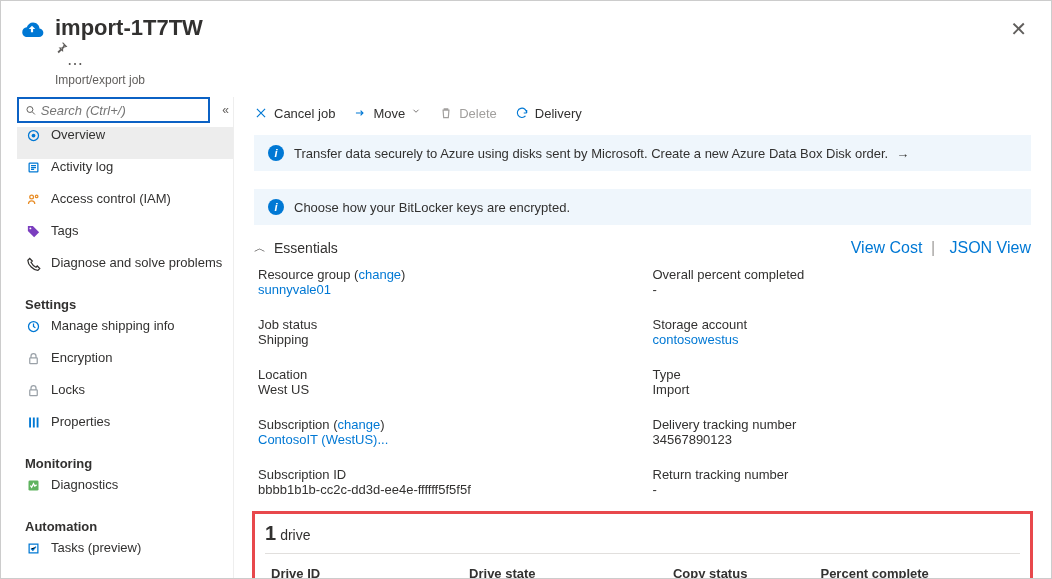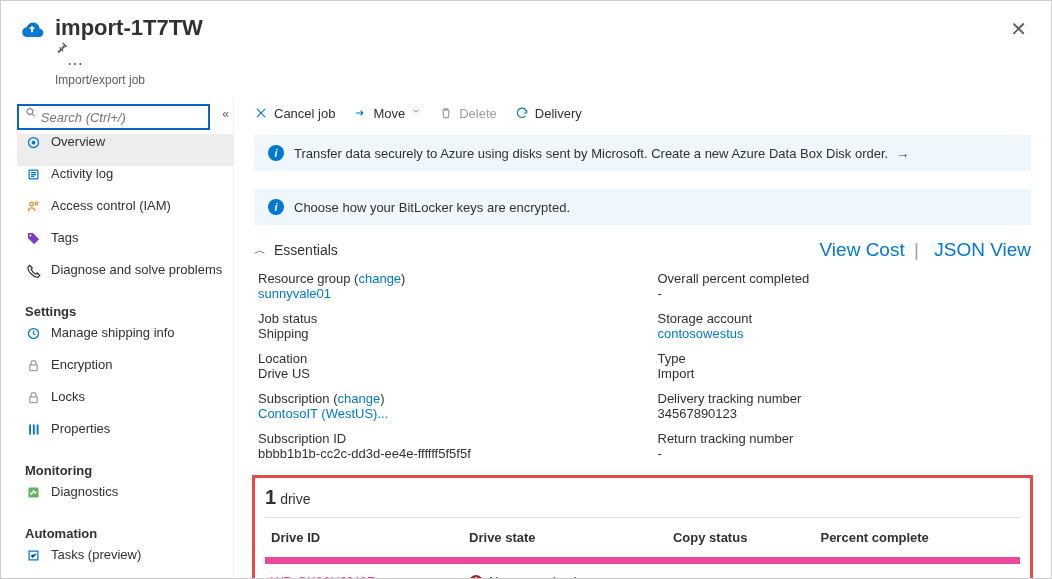--- a/index.html
+++ b/index.html
@@ -8,44 +8,44 @@
 .header .icon-wrap { margin-right: 10px; padding-top: 2px; }
 .header .title-block { flex: 1; }
 .header h1 { font-size: 22px; font-weight: 600; display: inline-block; }
 .header .subtitle { font-size: 12px; color: #605e5c; margin-top: 0; }
 .header .pin { margin-left: 14px; color: #605e5c; font-size: 14px; cursor: pointer; }
 .header .more { margin-left: 12px; color: #605e5c; font-size: 16px; cursor: pointer; letter-spacing: 2px; }
 .header .close { font-size: 20px; color: #605e5c; cursor: pointer; padding: 2px 6px; }
 .body { display: flex; height: calc(100% - 62px); }
 .sidebar { width: 232px; display: flex; flex-direction: column; padding-left: 16px; }
 .search-row { display: flex; align-items: center; margin-bottom: 4px; }
-.search-box { flex: 1; border: 2px solid #0b61c4; height: 26px; display: flex; padding: 0 6px; margin-top: 7px; }
+.search-box { flex: 1; border: 2px solid #0b61c4; height: 26px; display: flex; align-items: center; padding: 0 6px; }
 .search-box input { border: none; outline: none; font-size: 13px; width: 100%; font-style: italic; color: #605e5c; }
 .collapse-btn { margin-left: 8px; font-size: 12px; color: #605e5c; cursor: pointer; padding: 4px; }
 .nav { overflow-y: auto; position: relative; }
 .nav::-webkit-scrollbar { width: 8px; }
 .nav::-webkit-scrollbar-thumb { background: #c8c6c4; }
 .nav-item { display: flex; align-items: flex-start; height: 32px; padding: 0 8px; cursor: pointer; font-size: 13px; }
 .nav-item.selected { background: #ededed; }
 .nav-item .icn { width: 16px; height: 16px; margin-right: 10px; display: inline-flex; align-items: center; justify-content: center; font-size: 14px; }
 .nav-group { font-size: 13px; font-weight: 600; color: #323130; padding: 10px 8px 6px 8px; }
 .main { flex: 1; overflow-y: auto; padding: 0 0 10px 0; border-left: 1px solid #eee; position: relative; }
 .toolbar { display: flex; align-items: center; gap: 18px; padding: 6px 20px; height: 32px; }
 .toolbar .tbtn { display: flex; gap: 6px; color: #323130; cursor: pointer; font-size: 13px; }
 .toolbar .tbtn.disabled { color: #a19f9d; cursor: default; }
 .banner { margin: 6px 20px; background: #eff6fc; display: flex; align-items: center; padding: 10px 14px; font-size: 13px; }
 .banner .info-i { width: 16px; height: 16px; border-radius: 50%; background: #0078d4; color: #fff; font-size: 11px; display: inline-flex; align-items: center; justify-content: center; margin-right: 10px; font-style: italic; font-weight: bold; }
 .banner .arrow { margin-left: 8px; color: #323130; }
 .essentials-header { display: flex; align-items: center; padding: 8px 20px 4px 20px; }
 .essentials-header .chev { margin-right: 8px; font-size: 12px; cursor: pointer; }
 .essentials-header .title { font-weight: 400; font-size: 14px; }
-.essentials-header .links { margin-left: auto; font-size: 19px; }
+.essentials-header .links { margin-left: auto; font-size: 16px; }
 .essentials-header .links a { color: #0078d4; text-decoration: none; margin-left: 6px; cursor: pointer; }
 .essentials-header .sep { color: #a19f9d; margin: 0 4px; }
-.essentials-grid { display: grid; grid-template-columns: 1fr 1fr; column-gap: 30px; row-gap: 10px; padding: 6px 24px 10px 24px; font-size: 13px; }
+.essentials-grid { display: grid; grid-template-columns: 1fr 1fr; column-gap: 30px; row-gap: 10px; padding: 6px 24px 10px 24px; font-size: 13px; gap: 20px; }
 .ess-item .label { color: #323130; }
 .ess-item .value { color: #323130; }
 .ess-item .value.link { color: #0078d4; cursor: pointer; }
 .ess-item .chg { color: #0078d4; cursor: pointer; }
 .drive-section { margin: 4px 18px 0 18px; border: 3px solid #e8484c; padding: 4px 10px 10px 10px; }
 .drive-title { font-size: 14px; padding: 4px 0 8px 0; }
 .drive-title .num { font-size: 20px; font-weight: 600; margin-right: 4px; }
 .drive-table { width: 100%; border-collapse: collapse; font-size: 13px; }
 .drive-table th { text-align: left; font-weight: 600; padding: 12px 6px; border-top: 1px solid #e1dfdd; border-bottom: 7px solid #ec4899; }
 .drive-table td { padding: 10px 6px; }
@@ -260,21 +260,21 @@
         <div class="ess-item">
           <div class="label">Job status</div>
           <div class="value">Shipping</div>
         </div>
         <div class="ess-item">
           <div class="label">Storage account</div>
           <div class="value link">contosowestus</div>
         </div>
         <div class="ess-item">
           <div class="label">Location</div>
-          <div class="value">Drive US</div>
+          <div class="value">West US</div>
         </div>
         <div class="ess-item">
           <div class="label">Type</div>
           <div class="value">Import</div>
         </div>
         <div class="ess-item">
           <div class="label">Subscription (<span class="chg">change</span>)</div>
           <div class="value link">ContosoIT (WestUS)...</div>
         </div>
         <div class="ess-item">

